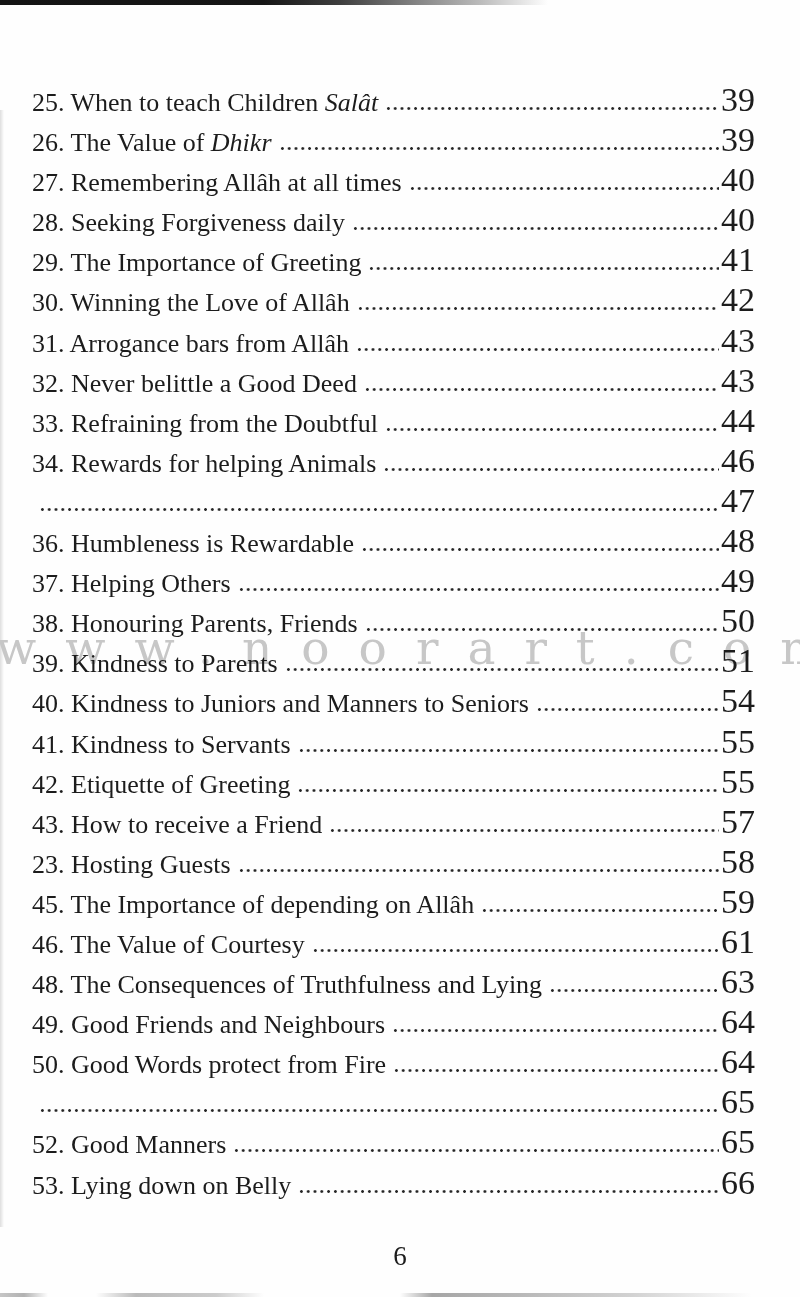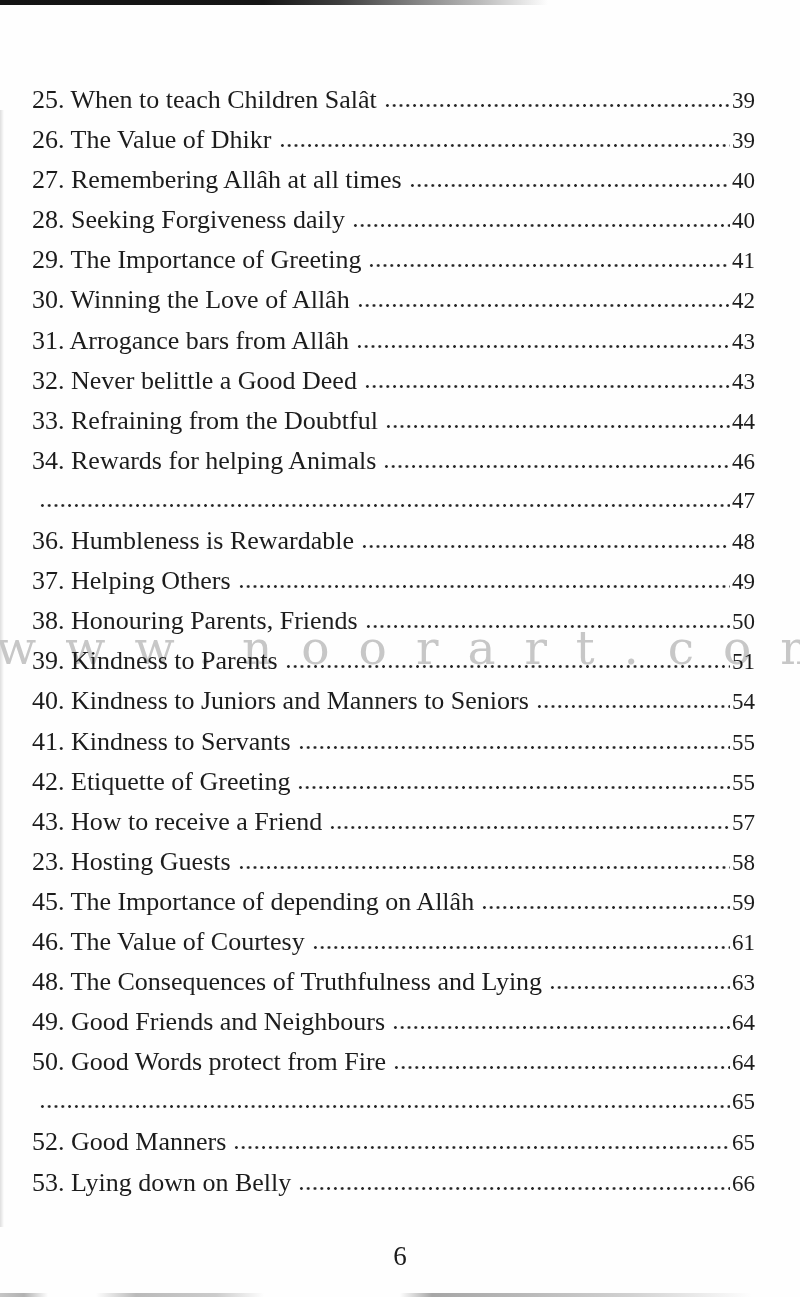--- a/index.html
+++ b/index.html
@@ -47,31 +47,31 @@
   
   .toc{
     position:absolute;top:80px;left:32px;right:45px;z-index:1;
   }
   .toc-row{
     display:flex;align-items:baseline;
     height:40.1px;
     font-size:26px;color:#1c1c1c;
   }
   .toc-text{white-space:nowrap;line-height:40px;}
-  .toc-text .it{text-align:center;}
+  .toc-text .it{font-style:italic;text-align:center;}
   .leader{
     flex:1;min-width:16px;height:5px;
     margin:0 2px 0 7px;
     position:relative;top:-1px;
     background-image:radial-gradient(circle, #262626 1.15px, rgba(0,0,0,0) 1.6px);
     background-size:6.8px 5px;
     background-position:0 1px;
     background-repeat:repeat-x;
   }
-  .toc-page{font-size:23px;line-height:40px;}
+  .toc-page{font-size:34px;line-height:40px;}
   .folio{
     position:absolute;top:1241px;left:0;right:0;
     text-align:center;
     font-size:27px;color:#1c1c1c;
     z-index:1;
   }
 </style>
 </head>
 <body>
 

